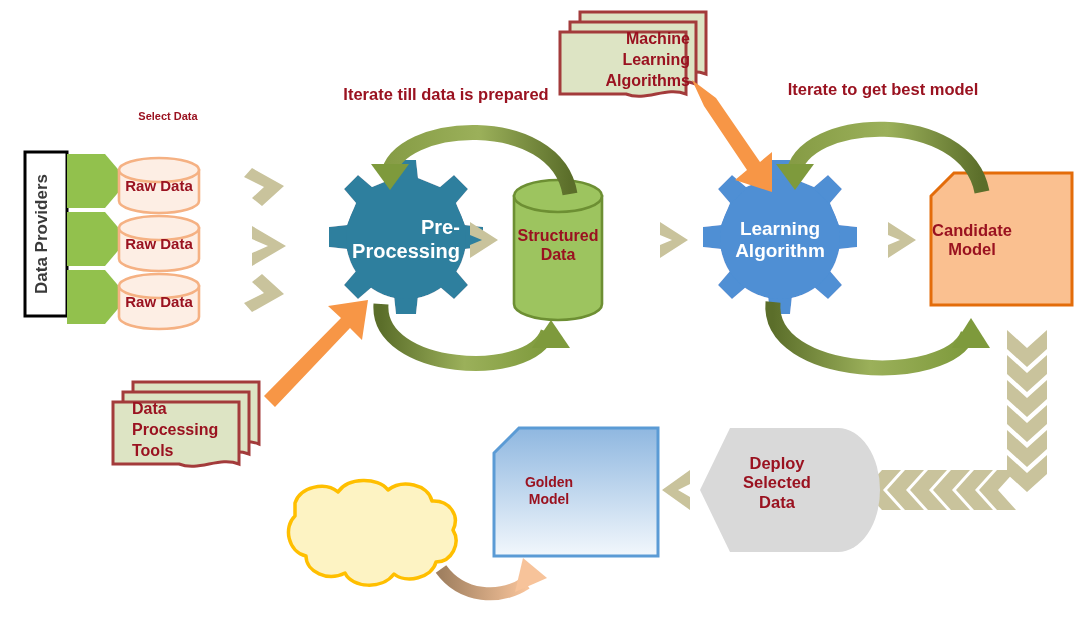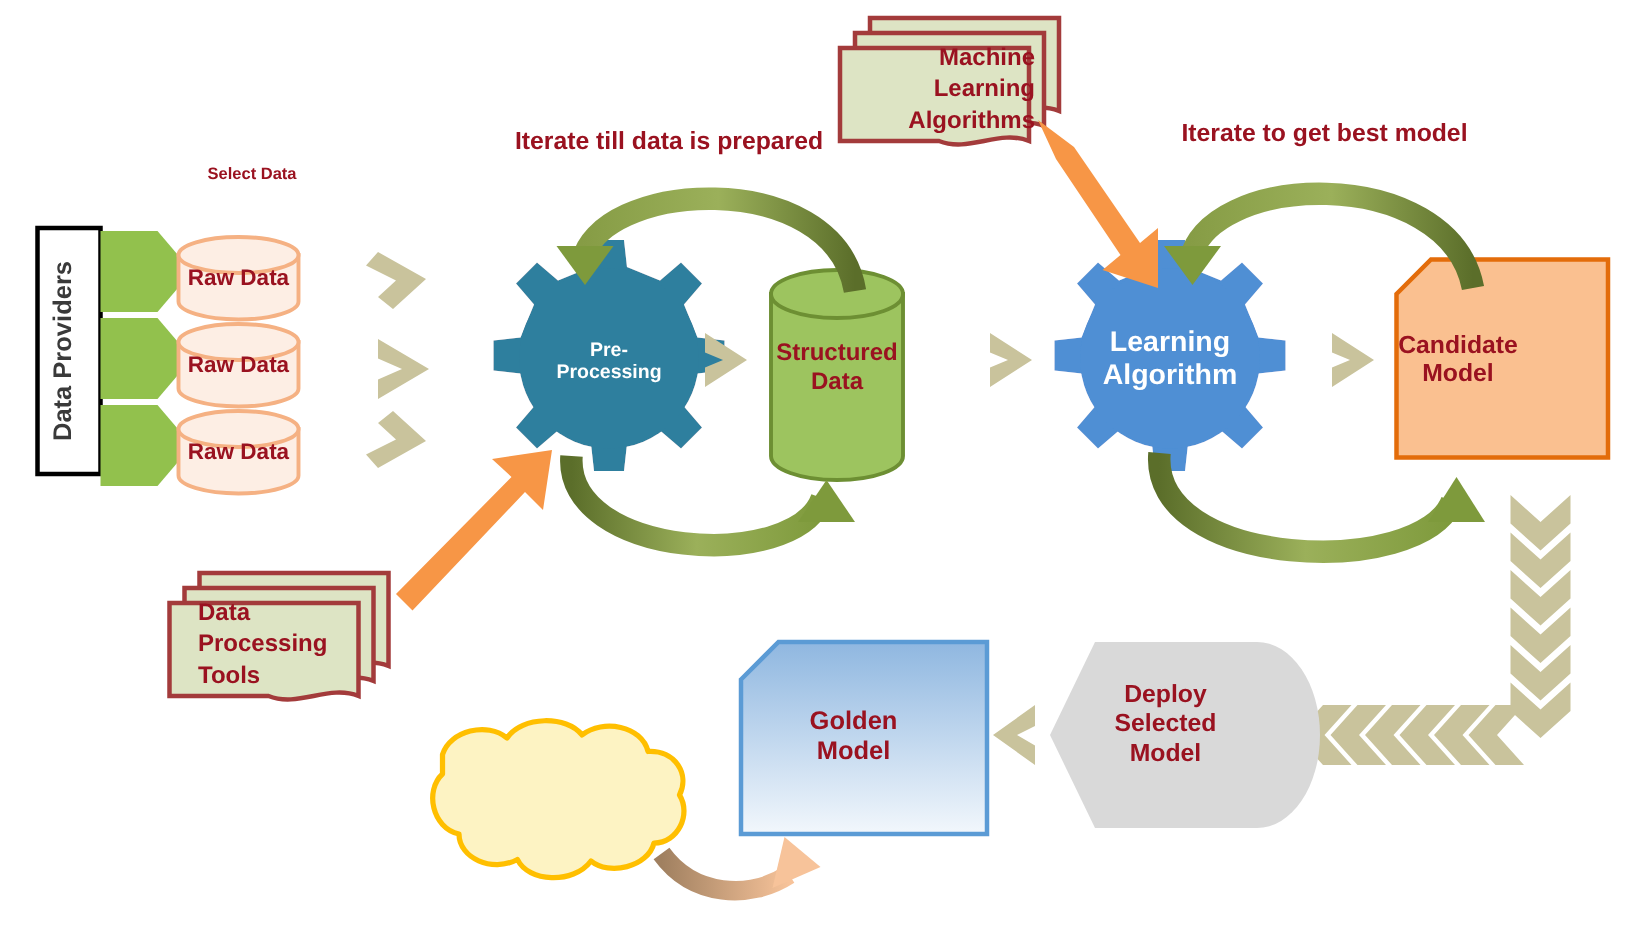--- a/index.html
+++ b/index.html
@@ -213,21 +213,21 @@
 <div class="lbl" style="left:104px;top:110px;width:128px;font-size:11px;">Select Data</div>
 
 <div class="lbl ctr" style="left:119px;top:171px;width:80px;height:30px;font-size:15px;">Raw Data</div>
 <div class="lbl ctr" style="left:119px;top:229px;width:80px;height:30px;font-size:15px;">Raw Data</div>
 <div class="lbl ctr" style="left:119px;top:287px;width:80px;height:30px;font-size:15px;">Raw Data</div>
 
 <div class="lbl" style="left:772px;top:80px;width:222px;font-size:16.5px;">Iterate to get best model</div>
 
 <div class="lbl" style="left:328px;top:85px;width:236px;font-size:16.5px;">Iterate till data is prepared</div>
 
-<div class="lbl lbl-w ctr" style="left:346px;top:211px;width:120px;height:58px;font-size:13px;">Pre-
+<div class="lbl lbl-w ctr" style="left:346px;top:211px;width:120px;height:58px;font-size:20px;text-align:right;">Pre-
 Processing</div>
 
 <div class="lbl ctr" style="left:508px;top:219px;width:100px;height:54px;font-size:16px;">Structured
 Data</div>
 
 <div class="lbl lbl-w ctr" style="left:714px;top:211px;width:132px;height:58px;font-size:19px;">Learning
 Algorithm</div>
 
 <div class="lbl ctr" style="left:908px;top:213px;width:128px;height:54px;font-size:16.5px;">Candidate
 Model</div>
@@ -235,19 +235,19 @@
 <div class="lbl" style="left:570px;top:28px;width:120px;font-size:16px;text-align:right;line-height:1.32;">Machine
 Learning
 Algorithms</div>
 
 <div class="lbl" style="left:132px;top:398px;width:120px;font-size:16px;text-align:left;line-height:1.32;">Data
 Processing
 Tools</div>
 
 <div class="lbl ctr" style="left:722px;top:442px;width:110px;height:82px;font-size:16.5px;">Deploy
 Selected
+Data</div>
+
+<div class="lbl ctr" style="left:484px;top:464px;width:130px;height:54px;font-size:14px;text-align:center;">Golden
 Model</div>
 
-<div class="lbl ctr" style="left:504px;top:464px;width:130px;height:54px;font-size:17px;text-align:center;">Golden
-Model</div>
-
 
 </div>
 
 </body></html>

